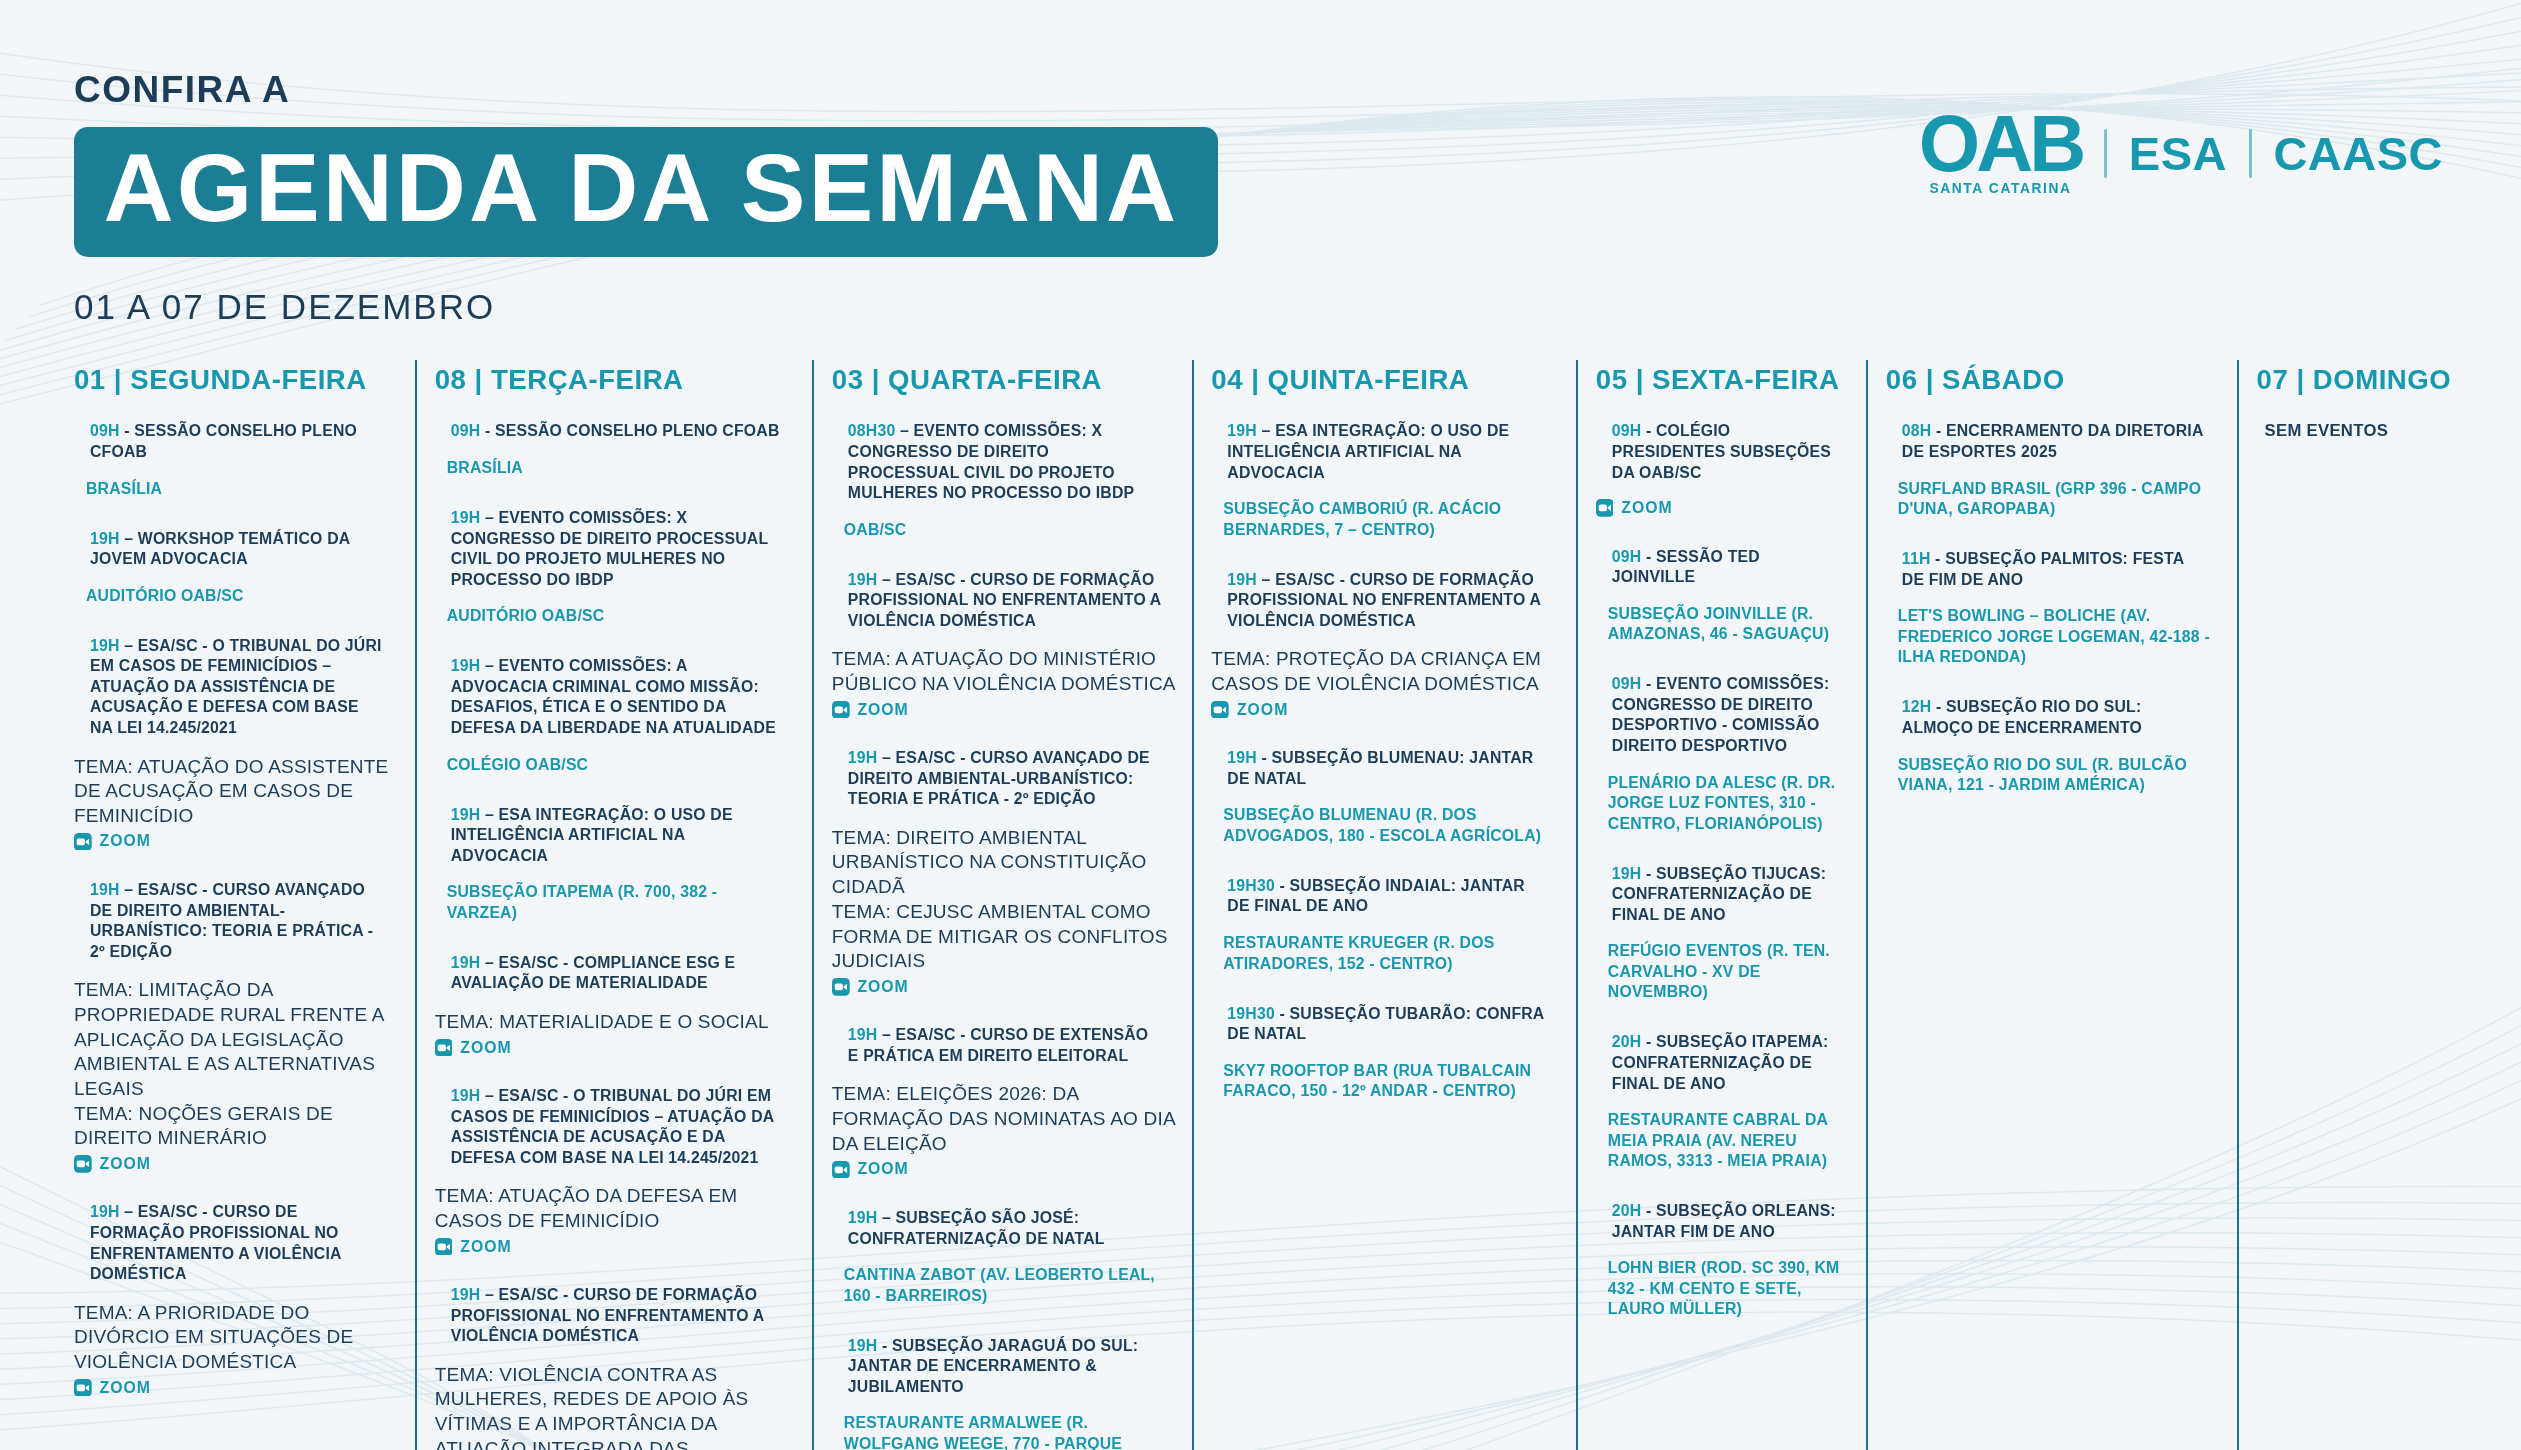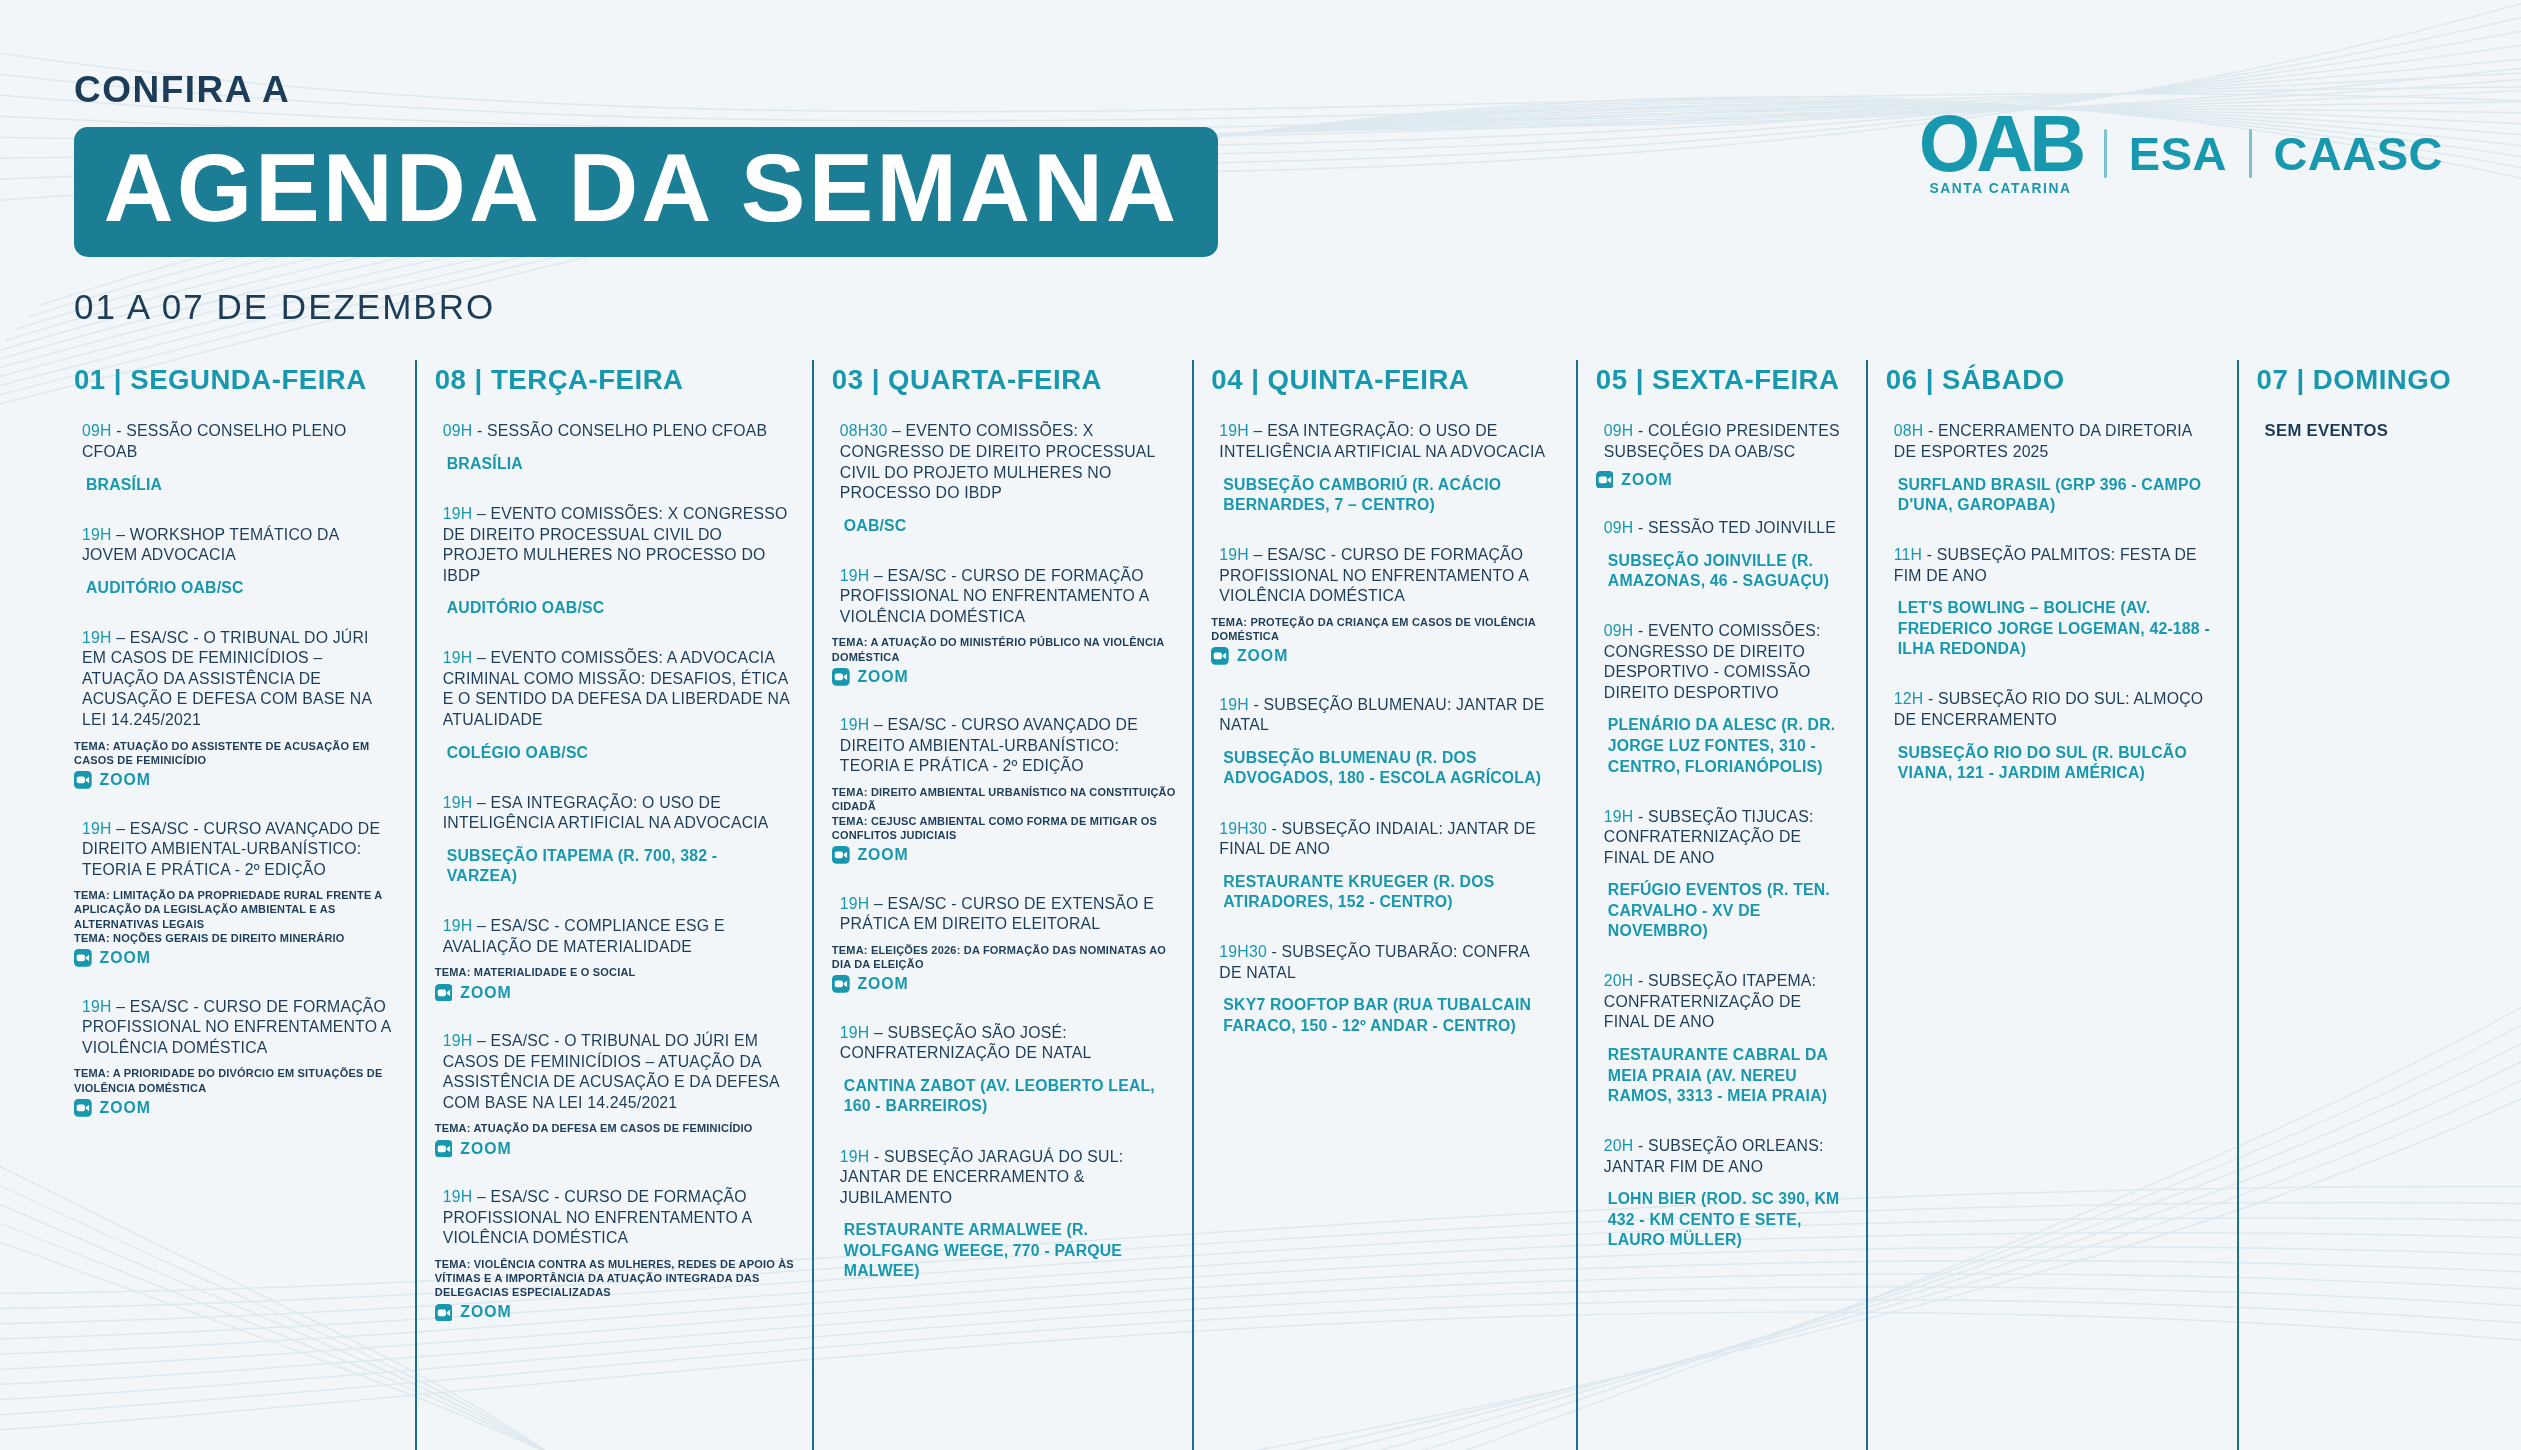--- a/index.html
+++ b/index.html
@@ -28,24 +28,24 @@
   .day:nth-child(1){width:352px;padding-left:0;}
   .day:nth-child(2){width:407px;}
   .day:nth-child(3){width:389px;}
   .day:nth-child(4){width:394px;}
   .day:nth-child(5){width:297px;}
   .day:nth-child(6){width:380px;}
   .day:nth-child(7){width:290px;border-right:none;}
   .day-header{margin:0 0 25.6px 0;font-size:27.6px;font-weight:bold;color:var(--teal,#1898ae);
               letter-spacing:0.5px;}
   .event{margin-bottom:29.6px;}
-  .event-text{margin:8px;font-size:15.8px;line-height:1.3;font-weight:normal;
+  .event-text{margin:16px;font-size:15.8px;line-height:1.3;font-weight:bold;
               color:var(--navy,#1c3c58);white-space:pre-wrap;letter-spacing:0.2px;}
   .event-text .time{color:var(--teal,#1898ae);}
-  .themes div{font-size:11px;line-height:1.3;font-weight:bold;color:var(--navy,#1c3c58);letter-spacing:0.2px;}
+  .themes div{font-size:19px;line-height:1.3;font-weight:normal;color:var(--navy,#1c3c58);letter-spacing:0.2px;}
   .location{margin:12px;font-size:15.8px;line-height:1.3;font-weight:bold;
             color:var(--teal,#1898ae);letter-spacing:0.2px;}
   .zoom{display:flex;align-items:center;gap:7.9px;margin-top:3.9px;cursor:pointer;}
   .zoom-icon{display:inline-flex;color:var(--teal,#1898ae);}
   .zoom-icon svg{width:17.7px;height:17.7px;}
   .zoom-label{font-size:15.8px;font-weight:bold;color:var(--teal,#1898ae);letter-spacing:1px;}
   .no-events{margin:2px 0 0 8px;font-size:16.7px;font-weight:bold;color:var(--navy,#1c3c58);letter-spacing:0.3px;}
 </style>
 </head>
 <body>

